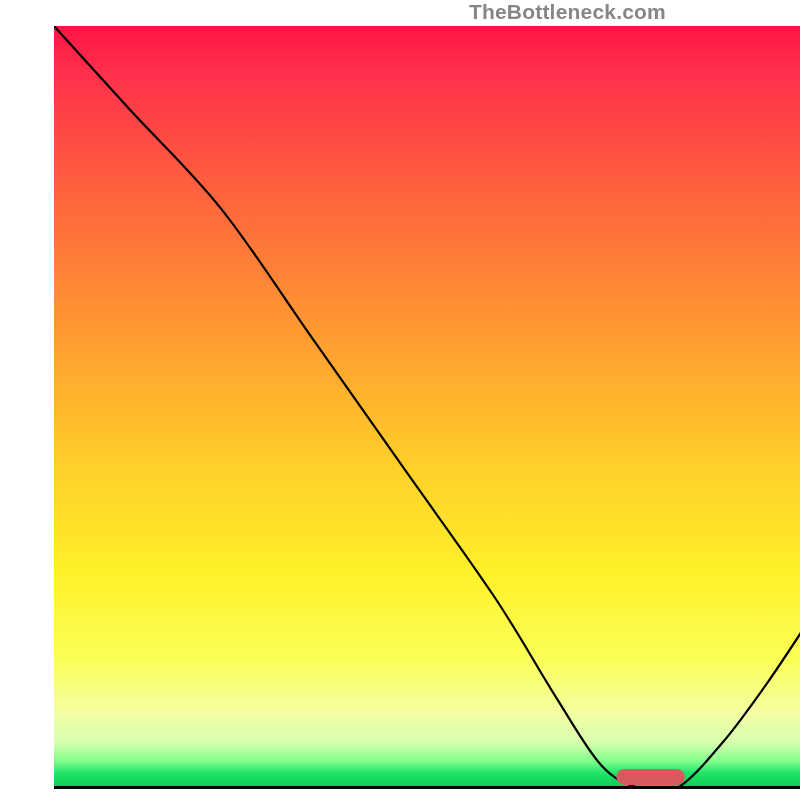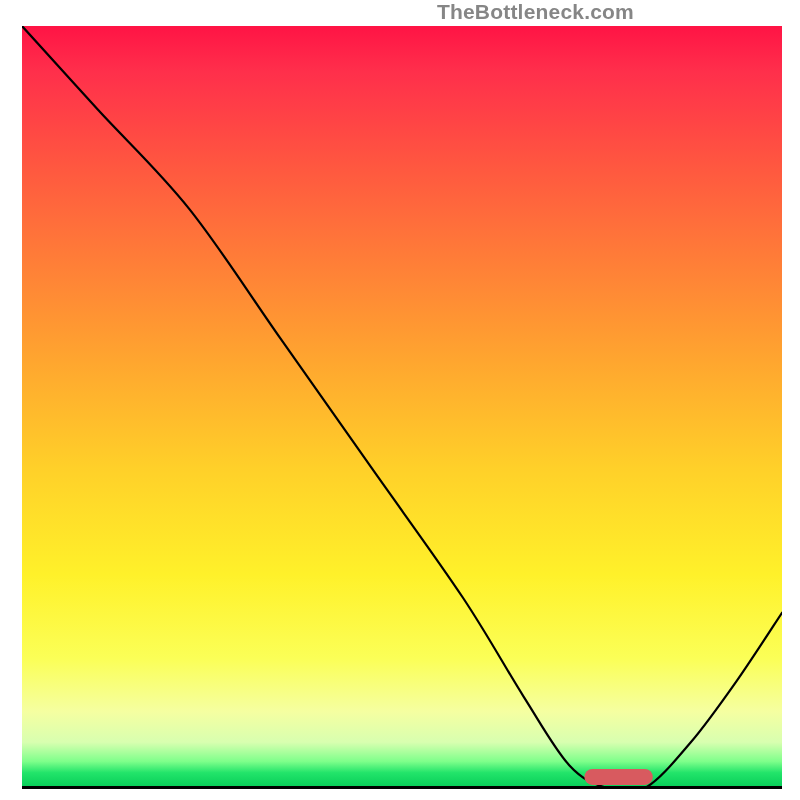--- a/index.html
+++ b/index.html
@@ -8,20 +8,21 @@
     width: 800px;
     height: 800px;
     background: #ffffff;
     font-family: Arial, Helvetica, sans-serif;
     overflow: hidden;
   }
   .canvas {
     position: relative;
     width: 640px;
     height: 800px;
+    margin-left: 32px;
   }
   .watermark {
     position: absolute;
     top: 0;
     right: 6px;
     color: #868686;
     font-size: 21px;
     font-weight: 600;
     letter-spacing: 0.2px;
     user-select: none;

